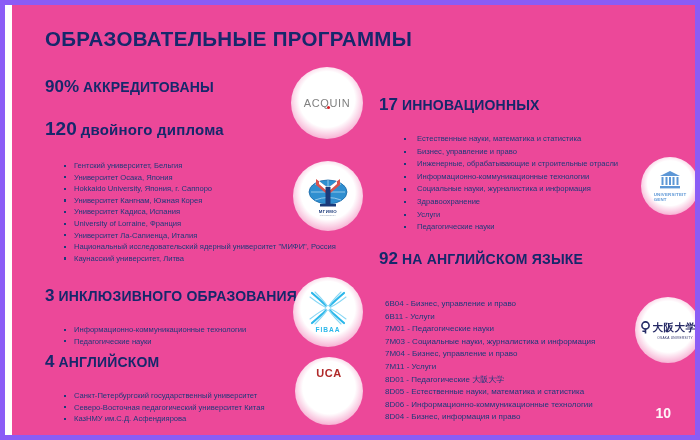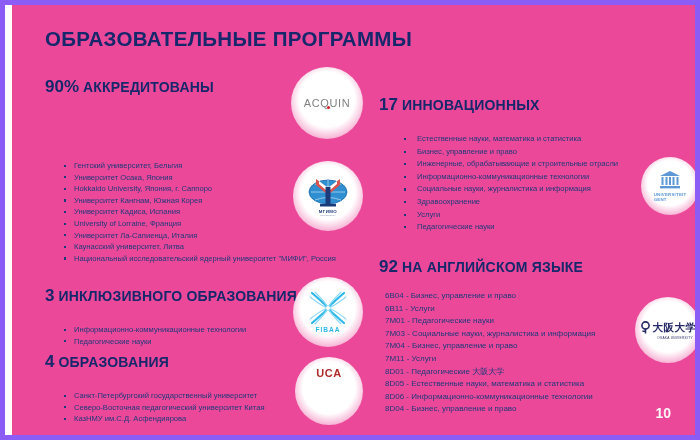--- a/index.html
+++ b/index.html
@@ -209,42 +209,45 @@
 <body>
 
 <div class="slide">
 
   <div class="page-title">ОБРАЗОВАТЕЛЬНЫЕ ПРОГРАММЫ</div>
 
   <div class="sec-head" style="left:40px; top:72px;">
     <span class="num">90%</span><span class="lbl">АККРЕДИТОВАНЫ</span>
   </div>
 
+  <div class="sec-head" style="left:40px; top:113px;">
+    <span class="num" style="font-size:19px;">120</span><span class="lbl" style="font-size:15px;">двойного диплома</span>
+  </div>
   <ul class="blist" id="list-double-degree" style="left:44px; top:142px;">
       <li>Гентский университет, Бельгия</li>
       <li>Университет Осака, Япония</li>
       <li>Hokkaido University, Япония, г. Саппоро</li>
       <li>Университет Кангнам, Южная Корея</li>
       <li>Университет Кадиса, Испания</li>
       <li>University of Lorraine, Франция</li>
       <li>Университет Ла-Сапиенца, Италия</li>
+      <li>Национальный исследовательский ядерный университет "МИФИ", Россия</li>
       <li>Каунасский университет, Литва</li>
-      <li>Национальный исследовательский ядерный университет "МИФИ", Россия</li>
     </ul>
 
   <div class="sec-head" style="left:40px; top:281px;">
     <span class="num">3</span><span class="lbl">ИНКЛЮЗИВНОГО ОБРАЗОВАНИЯ</span>
   </div>
   <ul class="blist" id="list-inclusive" style="left:44px; top:306px;">
       <li>Информационно-коммуникационные технологии</li>
       <li>Педагогические науки</li>
     </ul>
 
   <div class="sec-head" style="left:40px; top:347px;">
-    <span class="num">4</span><span class="lbl">ОБРАЗОВАНИЯ</span>
+    <span class="num">4</span><span class="lbl">АНГЛИЙСКОМ</span>
   </div>
   <ul class="blist" id="list-joint" style="left:44px; top:372px;">
       <li>Санкт-Петербургский государственный университет</li>
       <li>Северо-Восточная педагогический университет Китая</li>
       <li>КазНМУ им.С.Д. Асфендиярова</li>
     </ul>
 
   <div class="sec-head" style="left:374px; top:90px;">
     <span class="num">17</span><span class="lbl">ИННОВАЦИОННЫХ</span>
   </div>
@@ -252,34 +255,34 @@
       <li>Естественные науки, математика и статистика</li>
       <li>Бизнес, управление и право</li>
       <li>Инженерные, обрабатывающие и строительные отрасли</li>
       <li>Информационно-коммуникационные технологии</li>
       <li>Социальные науки, журналистика и информация</li>
       <li>Здравоохранение</li>
       <li>Услуги</li>
       <li>Педагогические науки</li>
     </ul>
 
-  <div class="sec-head" style="left:374px; top:252px;">
+  <div class="sec-head" style="left:374px; top:244px;">
     <span class="num">92</span><span class="lbl">НА АНГЛИЙСКОМ ЯЗЫКЕ</span>
   </div>
-  <ul class="plist" id="list-english" style="left:380px; top:285px;">
+  <ul class="plist" id="list-english" style="left:380px; top:293px;">
       <li>6В04 - Бизнес, управление и право</li>
       <li>6В11 - Услуги</li>
       <li>7М01 - Педагогические науки</li>
       <li>7М03 - Социальные науки, журналистика и информация</li>
       <li>7М04 - Бизнес, управление и право</li>
       <li>7М11 - Услуги</li>
       <li>8D01 - Педагогические 大阪大学</li>
       <li>8D05 - Естественные науки, математика и статистика</li>
       <li>8D06 - Информационно-коммуникационные технологии</li>
-      <li>8D04 - Бизнес, управление и право</li>
+      <li>8D04 - Бизнес, информация и право</li>
     </ul>
 
   <div class="logo" style="left:286px; top:62px; width:72px; height:72px;">
     <div class="acquin-txt"><span>ACQ</span><span class="acquin-dot"></span><span>UIN</span></div>
   </div>
 
   <div class="logo" style="left:288px; top:156px; width:70px; height:70px;">
     <svg width="40" height="34" viewBox="0 0 40 34">
       <ellipse cx="20" cy="16" rx="19" ry="12" fill="#2f8fd0"></ellipse>
       <ellipse cx="20" cy="16" rx="19" ry="12" fill="none" stroke="#1e6aa8" stroke-width="0.8"></ellipse>

